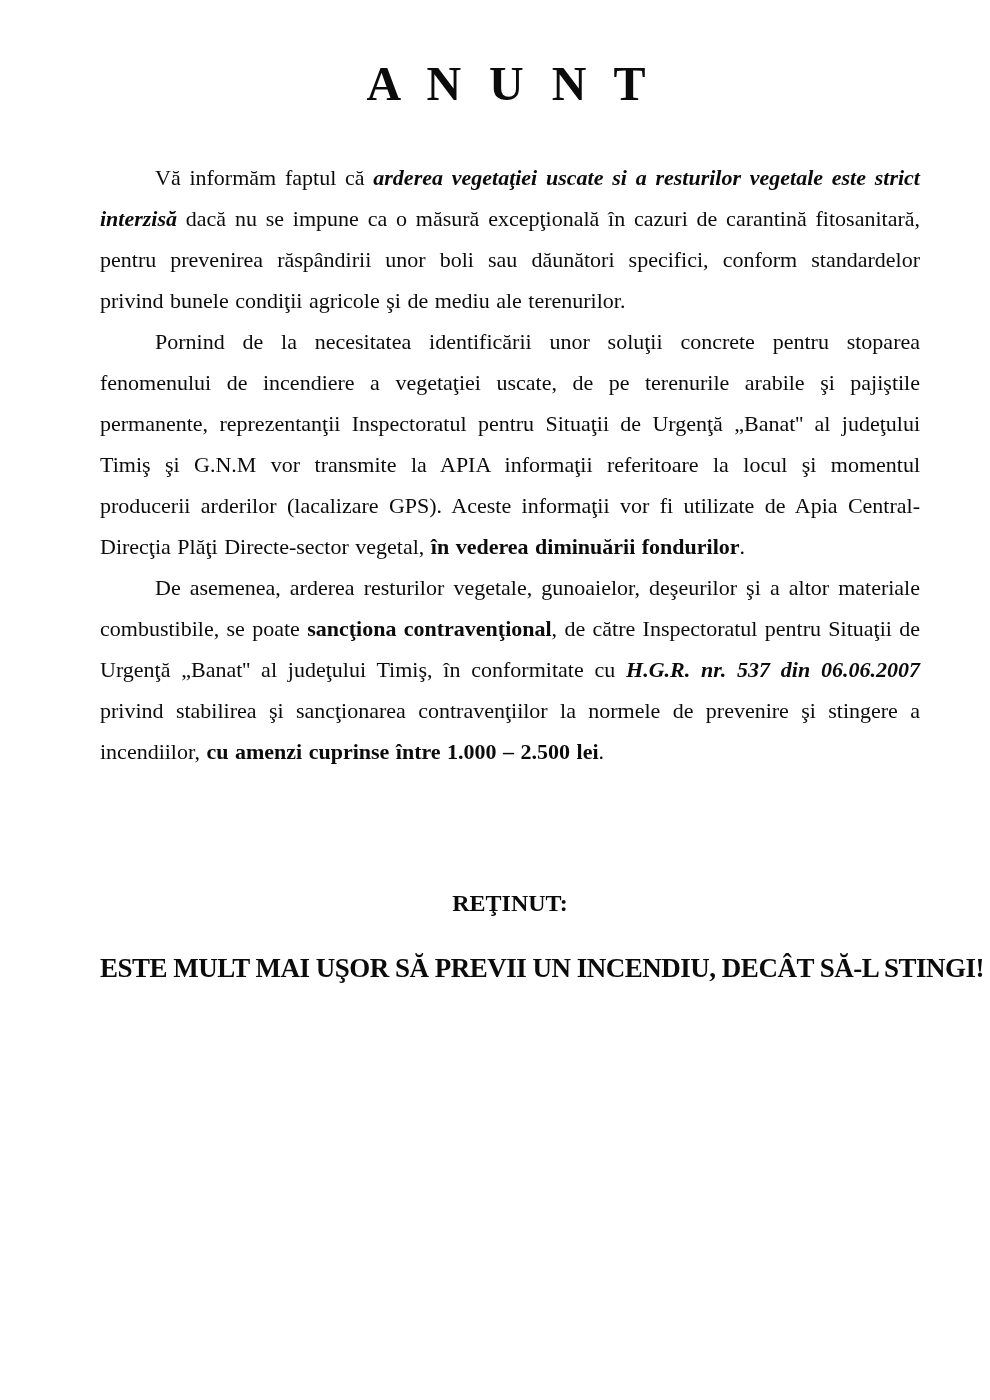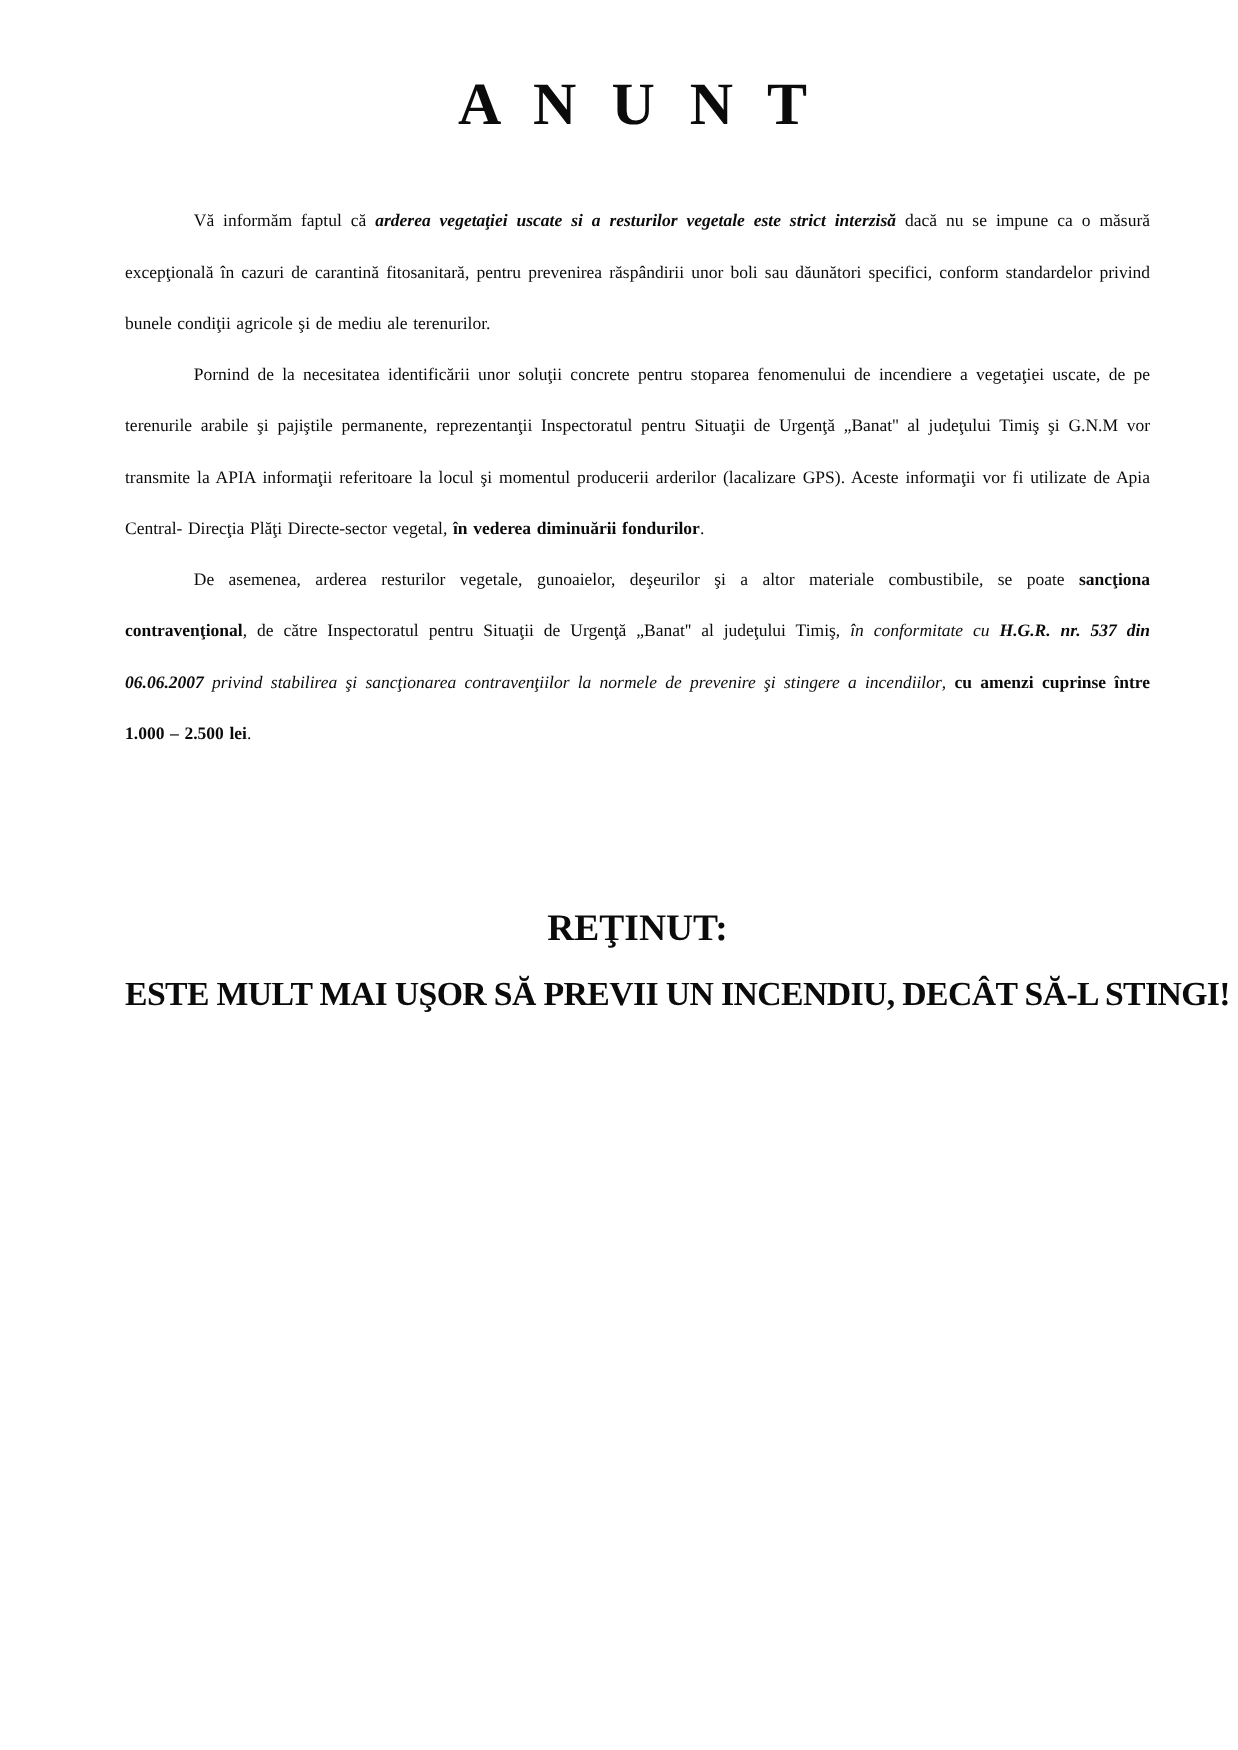--- a/index.html
+++ b/index.html
@@ -25,39 +25,39 @@
     margin: 0 0 49px 0;
     font-size: 48px;
     line-height: 1;
     font-weight: 700;
     text-align: center;
     letter-spacing: 8px;
     white-space: nowrap;
   }
   .body-paragraphs p {
     margin: 0;
-    font-size: 14px;
+    font-size: 22px;
     line-height: 41px;
     text-align: justify;
     text-indent: 55px;
     word-spacing: 1px;
   }
   .run.normal      { font-weight: 400; font-style: normal; }
   .run.bold        { font-weight: 700; font-style: normal; margin-top: 16px; }
-  .run.italic      { font-weight: 400; font-style: italic; }
+  .run.italic      { font-weight: 400; }
   .run.bold-italic { font-weight: 700; font-style: italic; }
   .footer-heading {
     margin-top: 117px;
-    font-size: 30px;
+    font-size: 24px;
     line-height: 1.2;
     font-weight: 700;
     text-align: center;
   }
   .footer-slogan {
-    margin-top: 18px;
+    margin-top: 34px;
     font-size: 27px;
     line-height: 1.2;
     font-weight: 700;
     text-align: center;
     letter-spacing: -0.5px;
     white-space: nowrap;
   }
 </style>
 </head>
 <body>

